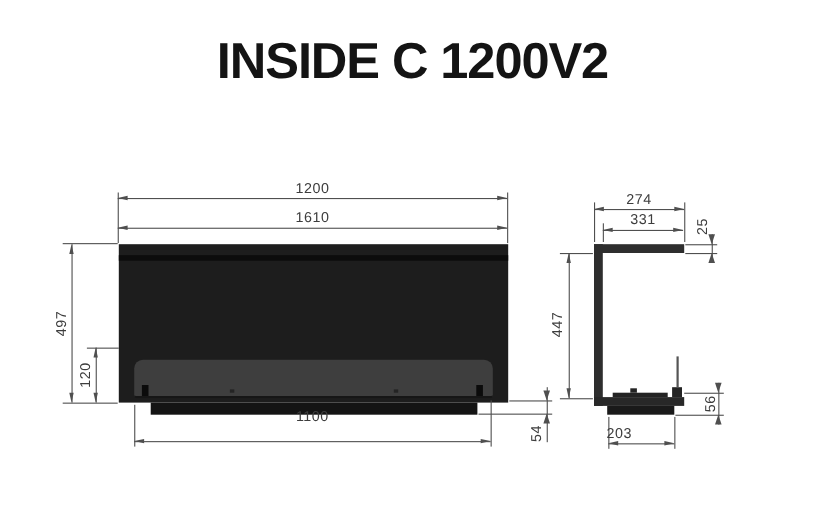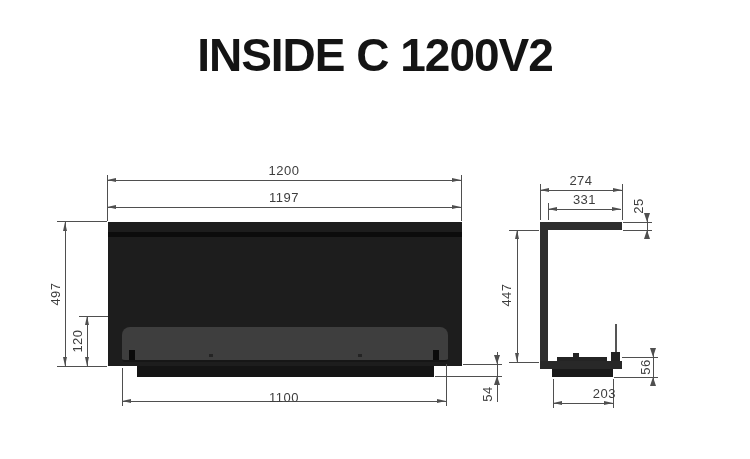--- a/index.html
+++ b/index.html
@@ -52,35 +52,35 @@
     <div class="abs" style="left:358px;top:354px;width:4px;height:3px;background:#242424;z-index:6;"></div>
 
     <div class="abs" style="left:137px;top:366px;width:297px;height:11px;background:#141414;"></div>
 
     <div class="ext" style="left:107px;top:175px;width:1px;height:46px;"></div>
     <div class="ext" style="left:461px;top:175px;width:1px;height:46px;"></div>
     <div class="dimh" style="left:107px;top:180px;width:354px;"></div>
     <div class="lab" style="left:107px;top:164px;width:354px;">1200</div>
 
     <div class="dimh" style="left:107px;top:207px;width:354px;"></div>
-    <div class="lab" style="left:107px;top:191px;width:354px;">1197</div>
+    <div class="lab" style="left:107px;top:191px;width:354px;">1610</div>
 
     <div class="ext" style="left:57px;top:221px;width:50px;height:1px;"></div>
     <div class="ext" style="left:57px;top:366px;width:50px;height:1px;"></div>
     <div class="dimv" style="left:65px;top:222px;height:144px;"></div>
     <div class="vlab" style="left:34px;top:287px;">497</div>
 
     <div class="ext" style="left:79px;top:316px;width:29px;height:1px;"></div>
     <div class="dimv" style="left:87px;top:316px;height:50px;"></div>
     <div class="vlab" style="left:56px;top:334px;">120</div>
 
     <div class="ext" style="left:122px;top:368px;width:1px;height:38px;"></div>
     <div class="ext" style="left:446px;top:364px;width:1px;height:42px;"></div>
     <div class="dimh" style="left:122px;top:401px;width:324px;"></div>
-    <div class="lab" style="left:122px;top:391px;width:324px;text-align:center;">1100</div>
+    <div class="lab" style="left:122px;top:372px;width:324px;text-align:center;">1100</div>
 
     <div class="ext" style="left:463px;top:364px;width:39px;height:1px;"></div>
     <div class="ext" style="left:435px;top:376px;width:67px;height:1px;"></div>
     <div class="ext" style="left:497px;top:352px;width:1px;height:50px;"></div>
     <div class="arr-d" style="left:494px;top:355px;"></div>
     <div class="arr-u" style="left:494px;top:376px;"></div>
     <div class="vlab" style="left:466px;top:387px;">54</div>
   </div>
 
   <div>
@@ -111,21 +111,21 @@
     <div class="vlab" style="left:617px;top:199px;">25</div>
 
     <div class="ext" style="left:509px;top:230px;width:30px;height:1px;"></div>
     <div class="ext" style="left:509px;top:362px;width:30px;height:1px;"></div>
     <div class="dimv" style="left:517px;top:230px;height:132px;"></div>
     <div class="vlab" style="left:485px;top:288px;">447</div>
 
     <div class="ext" style="left:553px;top:379px;width:1px;height:29px;"></div>
     <div class="ext" style="left:613px;top:379px;width:1px;height:29px;"></div>
     <div class="dimh" style="left:553px;top:403px;width:60px;"></div>
-    <div class="lab" style="left:556px;top:387px;width:60px;text-align:right;">203</div>
+    <div class="lab" style="left:533px;top:387px;width:60px;">203</div>
 
     <div class="ext" style="left:622px;top:357px;width:36px;height:1px;"></div>
     <div class="ext" style="left:614px;top:377px;width:44px;height:1px;"></div>
     <div class="ext" style="left:653px;top:348px;width:1px;height:38px;"></div>
     <div class="arr-d" style="left:650px;top:348px;"></div>
     <div class="arr-u" style="left:650px;top:377px;"></div>
     <div class="vlab" style="left:624px;top:360px;">56</div>
   </div>
 
 </div>

